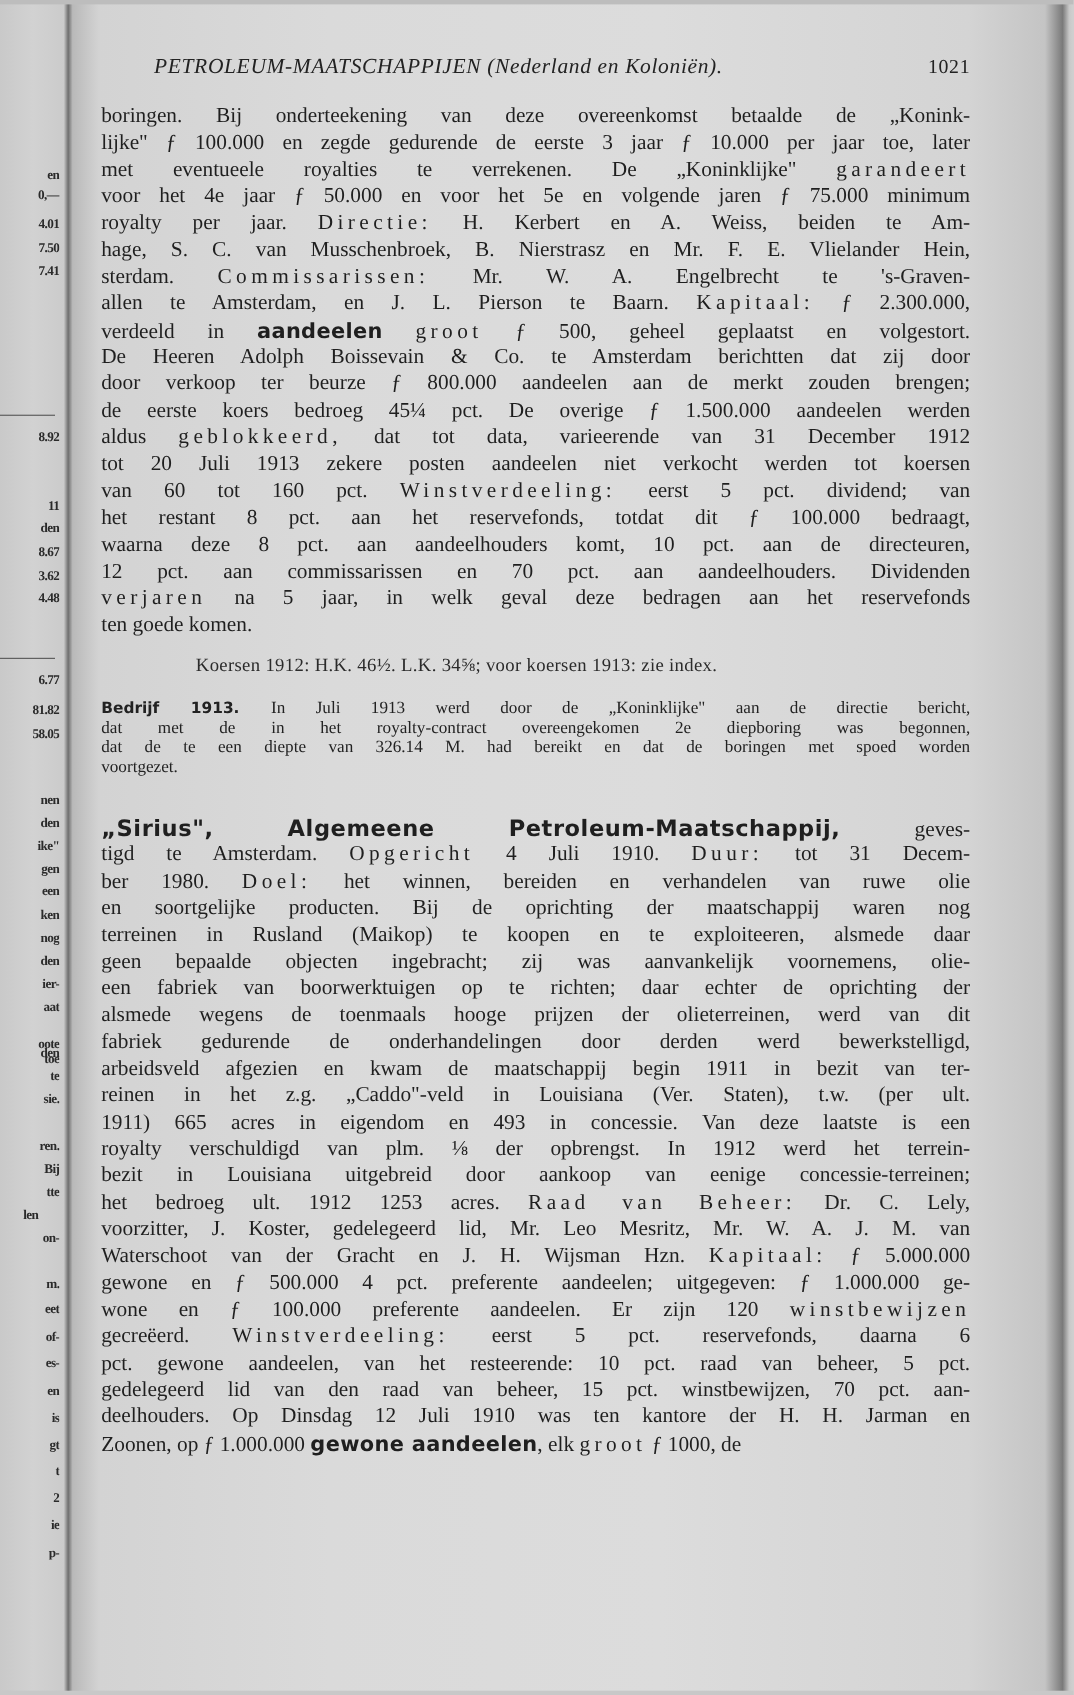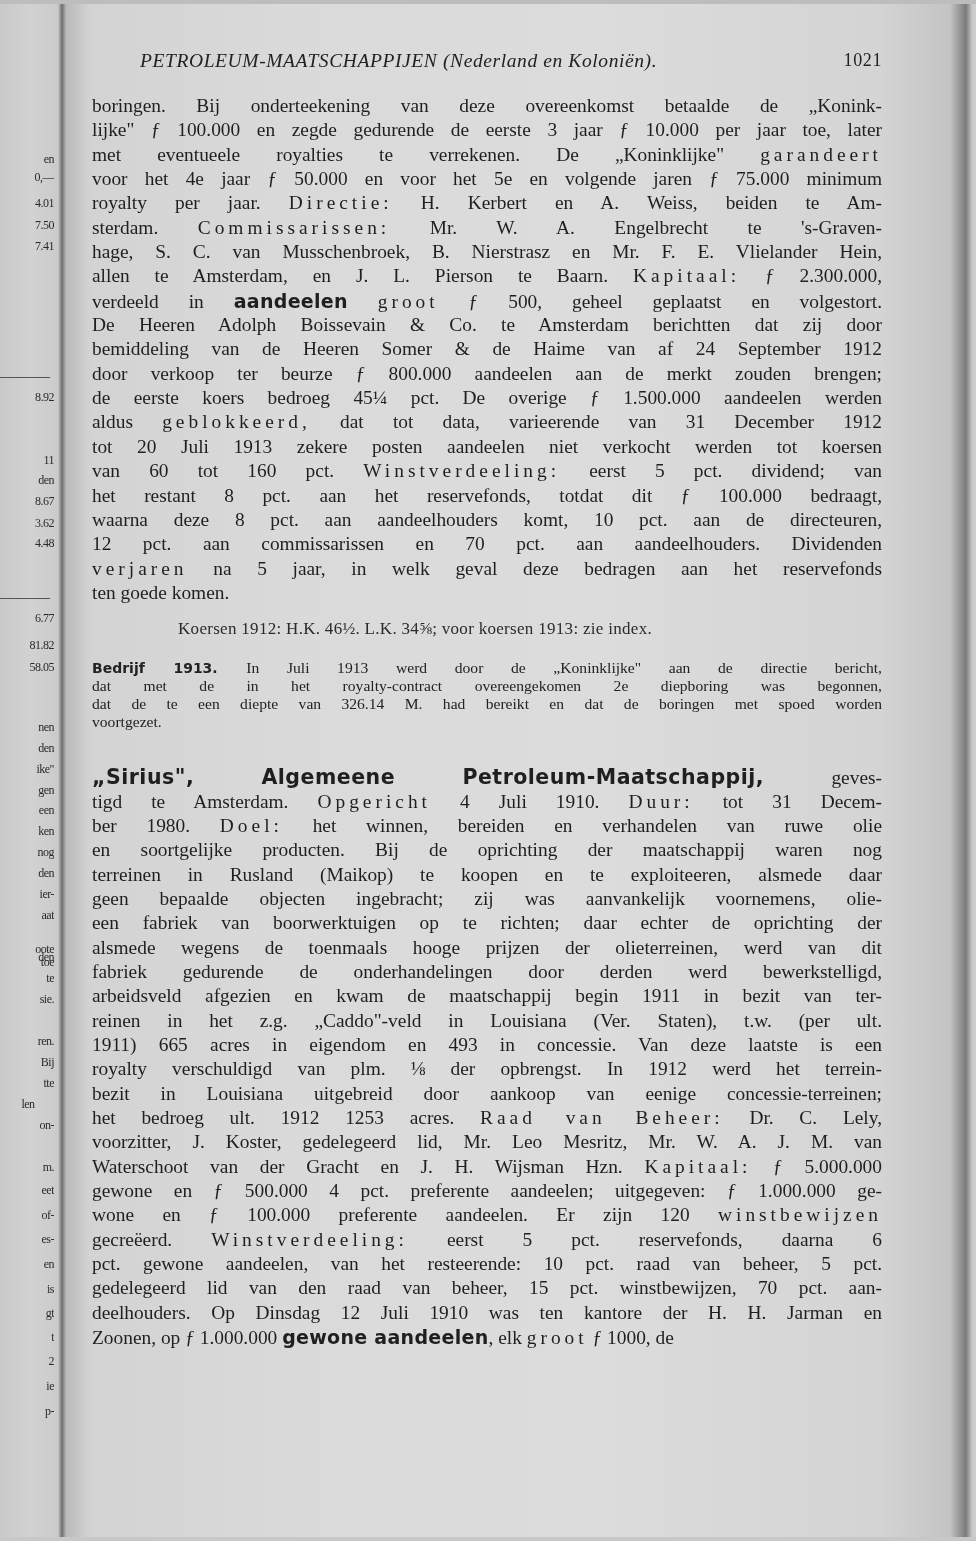--- a/index.html
+++ b/index.html
@@ -11,21 +11,21 @@
       position: relative;
     }
     .scan {
       position: absolute; inset: 0;
       background: linear-gradient(90deg, #c9c9c9 0px, #d2d2d2 30px, #cbcbcb 58px, #6e6e6e 62px, #b9b9b9 66px, #d3d3d3 90px, #dadada 300px, #dcdcdc 600px, #d4d4d4 880px, #c4c4c4 950px, #7a7a7a 966px, #c8c8c8 972px, #d0d0d0 976px);
     }
     .top-edge { position:absolute; left:0; right:0; top:0; height:4px; background:#bdbdbd; }
     .bottom-edge { position:absolute; left:0; right:0; bottom:0; height:4px; background:#c8c8c8; }
 
     
-    .margin-fragments { position:absolute; left:0; top:0; width:58px; height:1541px; }
+    .margin-fragments { position:absolute; left:0; top:0; width:58px; height:1541px;font-weight:bold; }
     .frag {
       position:absolute; left:2px; width:52px;
       font-family: "Liberation Serif", serif; font-size: 12px;
       color:#2a2a2a; text-align:right; line-height: 14px;
       letter-spacing: -0.5px; white-space: nowrap; overflow:hidden;
     }
     .frag-rule { position:absolute; left:0; width:50px; height:1px; background:#555; }
 
     
     .page {
@@ -127,26 +127,25 @@
     <span class="title">PETROLEUM-MAATSCHAPPIJEN (Nederland en Koloniën).</span>
     <span class="pageno">1021</span>
   </div>
 
   <div class="body" id="section1">
       <span class="ln">boringen. Bij onderteekening van deze overeenkomst betaalde de „Konink-</span>
       <span class="ln">lijke" ƒ 100.000 en zegde gedurende de eerste 3 jaar ƒ 10.000 per jaar toe, later</span>
       <span class="ln">met eventueele royalties te verrekenen. De „Koninklijke" <span class="sp">garandeert</span></span>
       <span class="ln">voor het 4e jaar ƒ 50.000 en voor het 5e en volgende jaren ƒ 75.000 minimum</span>
       <span class="ln">royalty per jaar. <span class="sp">Directie:</span> H. Kerbert en A. Weiss, beiden te Am-</span>
+      <span class="ln">hage, S. C. van Musschenbroek, B. Nierstrasz en Mr. F. E. Vlielander Hein,</span>
       <span class="ln">sterdam. <span class="sp">Commissarissen:</span> Mr. W. A. Engelbrecht te 's-Graven-</span>
-      <span class="ln">hage, S. C. van Musschenbroek, B. Nierstrasz en Mr. F. E. Vlielander Hein,</span>
       <span class="ln">allen te Amsterdam, en J. L. Pierson te Baarn. <span class="sp">Kapitaal:</span> ƒ 2.300.000,</span>
       <span class="ln">verdeeld in <span class="bold-sans">aandeelen</span> <span class="sp">groot</span> ƒ 500, geheel geplaatst en volgestort.</span>
       <span class="ln">De Heeren Adolph Boissevain &amp; Co. te Amsterdam berichtten dat zij door</span>
-      <span class="ln">bemiddeling van de Heeren Somer &amp; de Haime van af 24 September 1912</span>
       <span class="ln">door verkoop ter beurze ƒ 800.000 aandeelen aan de merkt zouden brengen;</span>
       <span class="ln">de eerste koers bedroeg 45¼ pct. De overige ƒ 1.500.000 aandeelen werden</span>
       <span class="ln">aldus <span class="sp">geblokkeerd,</span> dat tot data, varieerende van 31 December 1912</span>
       <span class="ln">tot 20 Juli 1913 zekere posten aandeelen niet verkocht werden tot koersen</span>
       <span class="ln">van 60 tot 160 pct. <span class="sp">Winstverdeeling:</span> eerst 5 pct. dividend; van</span>
       <span class="ln">het restant 8 pct. aan het reservefonds, totdat dit ƒ 100.000 bedraagt,</span>
       <span class="ln">waarna deze 8 pct. aan aandeelhouders komt, 10 pct. aan de directeuren,</span>
       <span class="ln">12 pct. aan commissarissen en 70 pct. aan aandeelhouders. Dividenden</span>
       <span class="ln"><span class="sp">verjaren</span> na 5 jaar, in welk geval deze bedragen aan het reservefonds</span>
       <span class="ln last">ten goede komen.</span>

